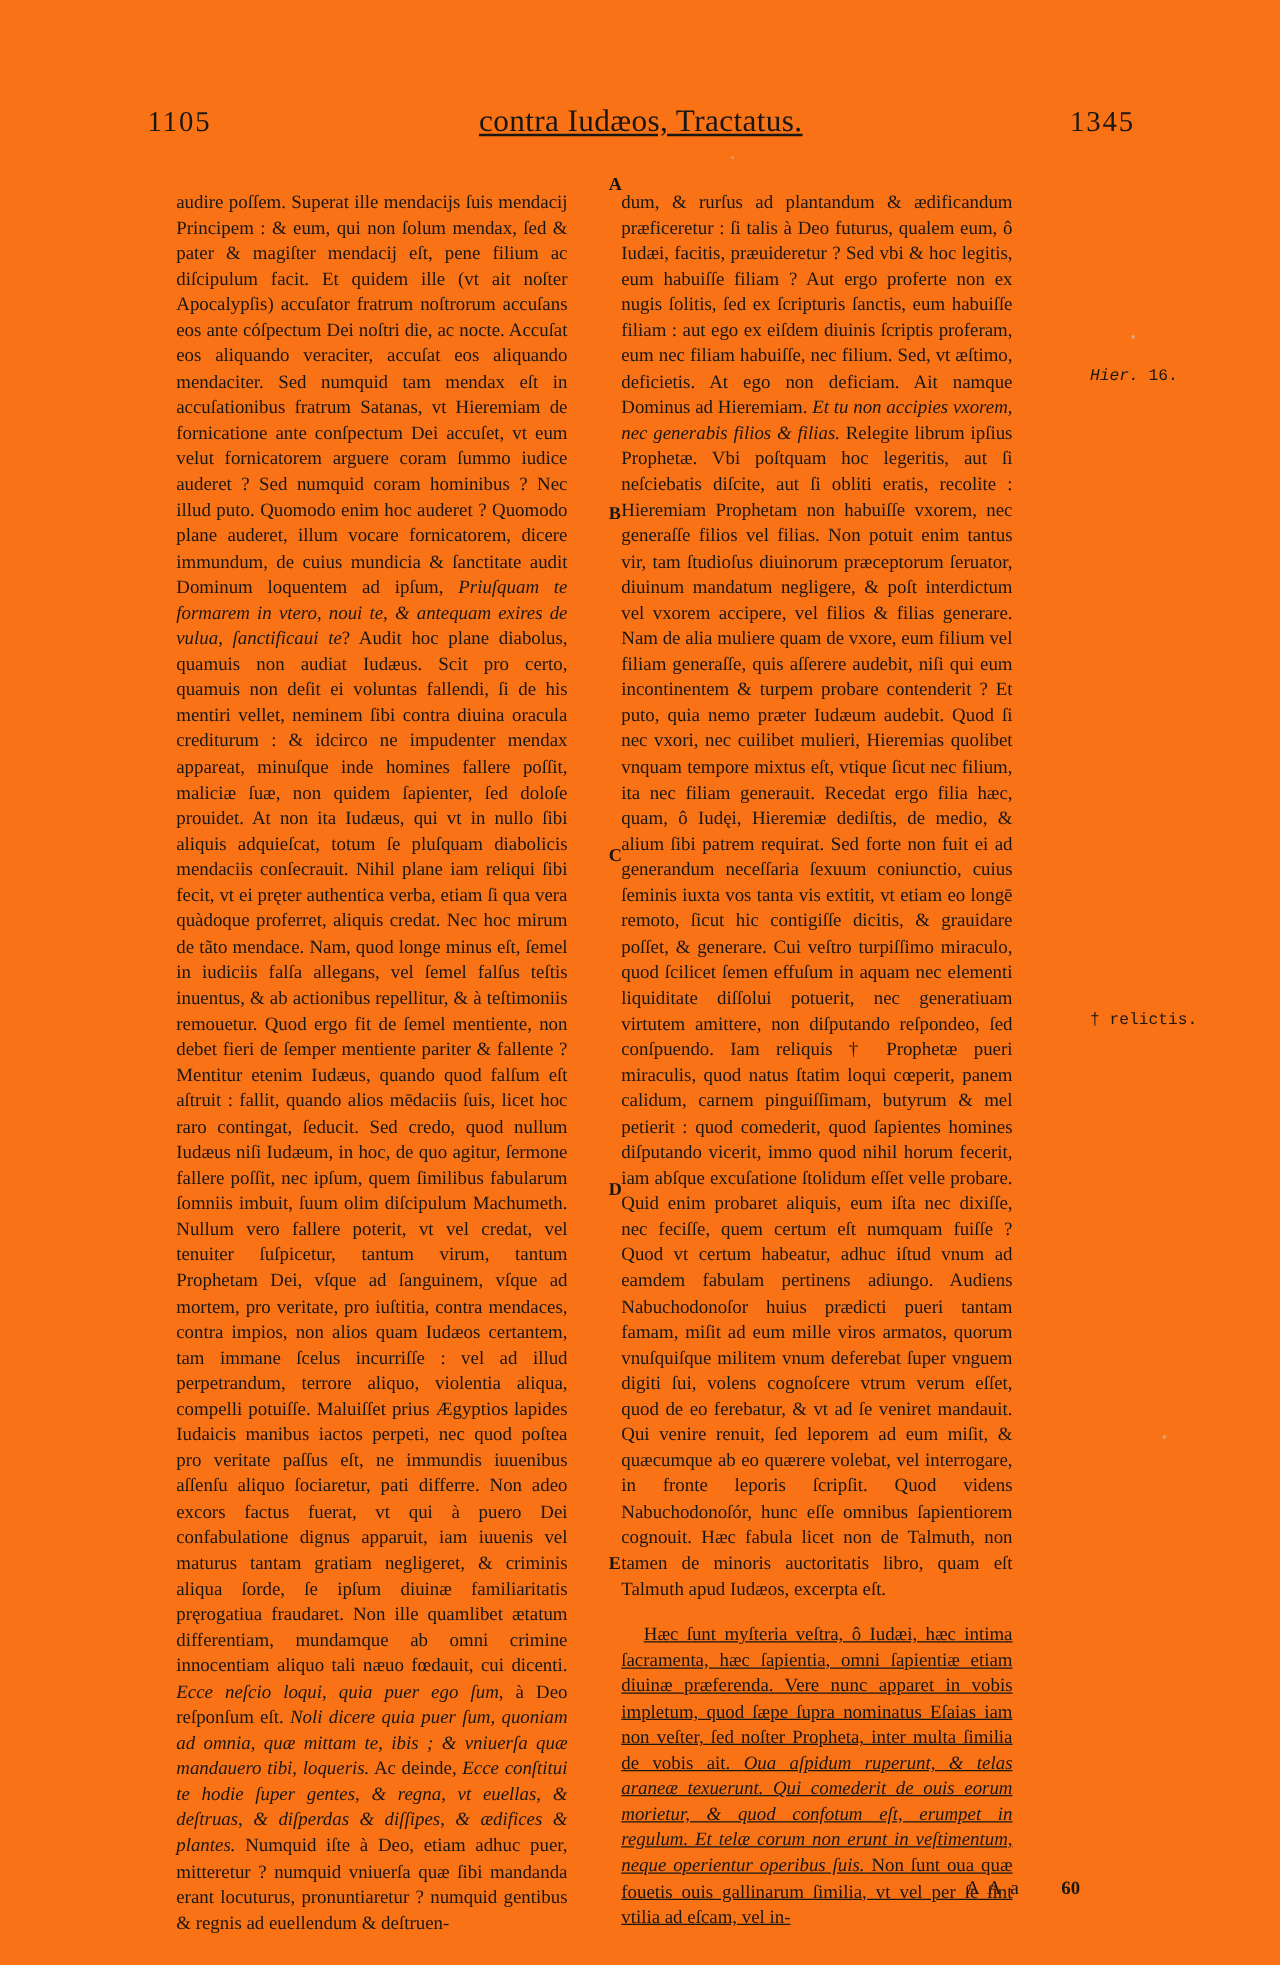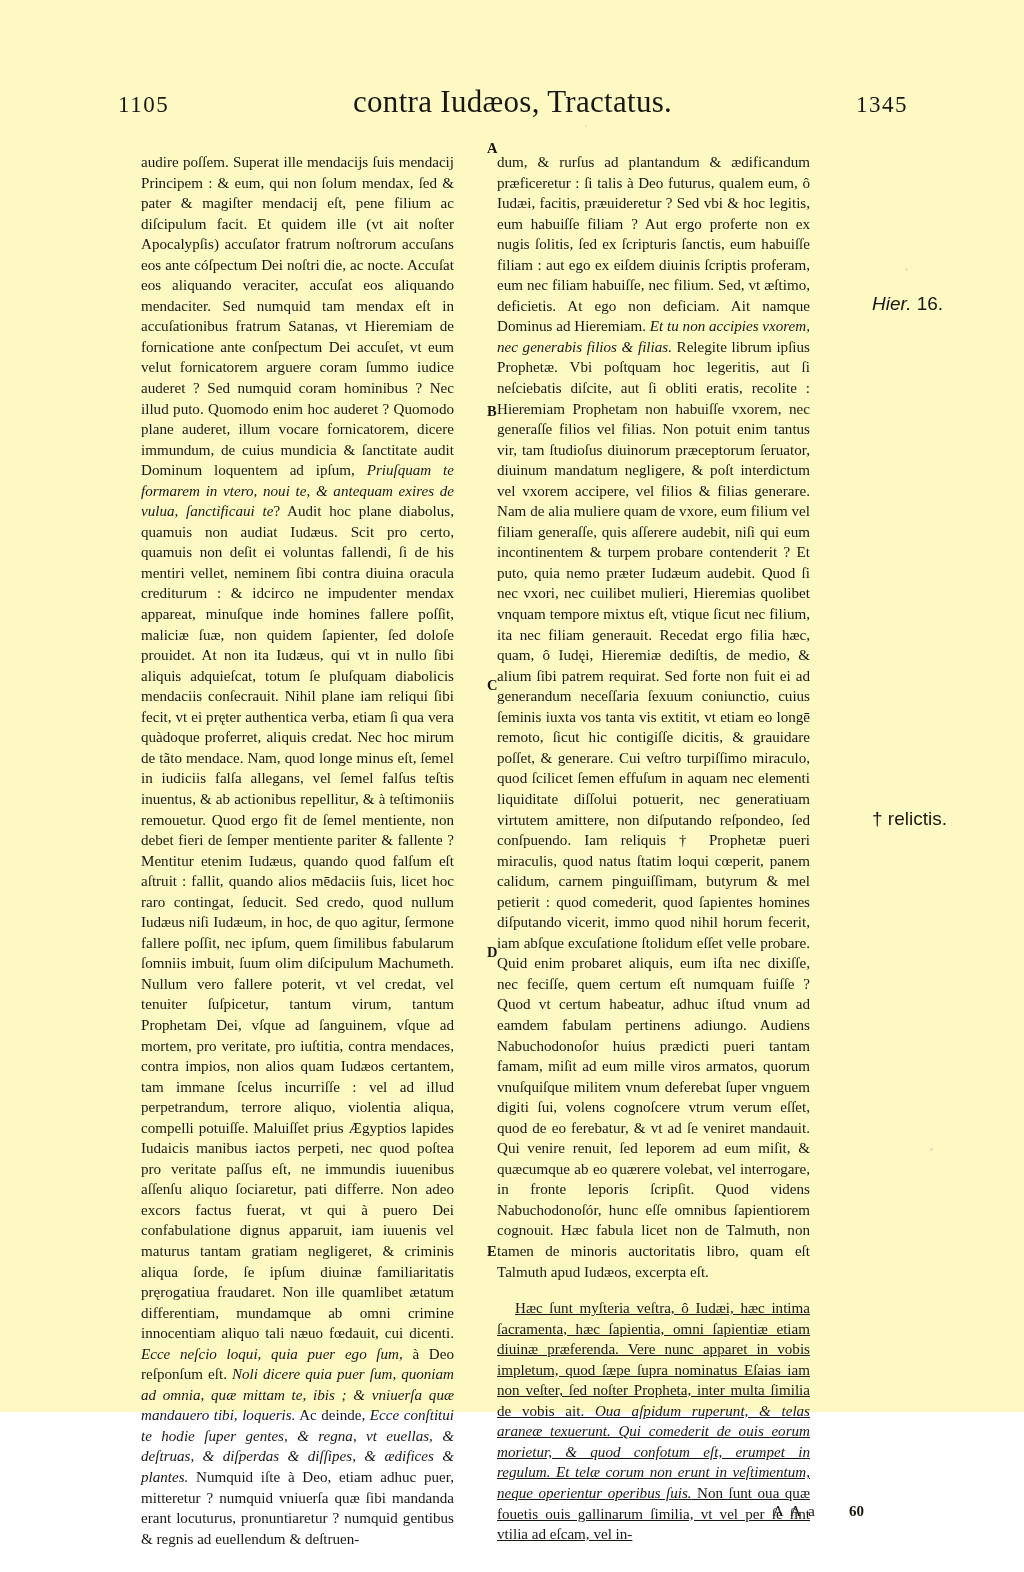--- a/index.html
+++ b/index.html
@@ -13,42 +13,43 @@
     font-family: "Liberation Serif", "DejaVu Serif", serif;
     color: #1a1612;
     position: relative;
     overflow: hidden;
   }
 
   .page {
     position: absolute;
     left: 0; top: 0;
     width: 1024px;
-    height: 1412px;
-    background: #fef9c3;
+    height: 1572px;
+    background: #f97316;
   }
 
   
   .running-head {
     position: absolute;
     left: 118px;
     top: 84px;
     width: 790px;
     display: flex;
     align-items: baseline;
     justify-content: space-between;
   }
   .folio {
     font-size: 23px;
     letter-spacing: 1.5px;
     font-family: "Liberation Serif", serif;
   }
   .head-title {
-    font-size: 31px;
+    font-size: 25px;
     letter-spacing: 0.3px;
+    text-decoration: underline;
   }
 
   
   .columns {
     position: absolute;
     left: 125px;
     top: 136px;
     width: 745px;
     height: 1380px;
   }
@@ -80,22 +81,22 @@
     position: absolute;
     font-size: 14.5px;
     font-weight: bold;
     font-family: "Liberation Serif", serif;
     color: #181410;
   }
 
   
   .margin-note {
     position: absolute;
-    font-size: 19px;
-    font-family: Liberation Sans, sans-serif;
+    font-size: 13px;
+    font-family: Liberation Mono, monospace;
     color: #1a1612;
     white-space: nowrap;
   }
   .margin-note .ref { font-style: italic; }
 
   
   .footer {
     position: absolute;
     left: 125px;
     top: 1502px;

